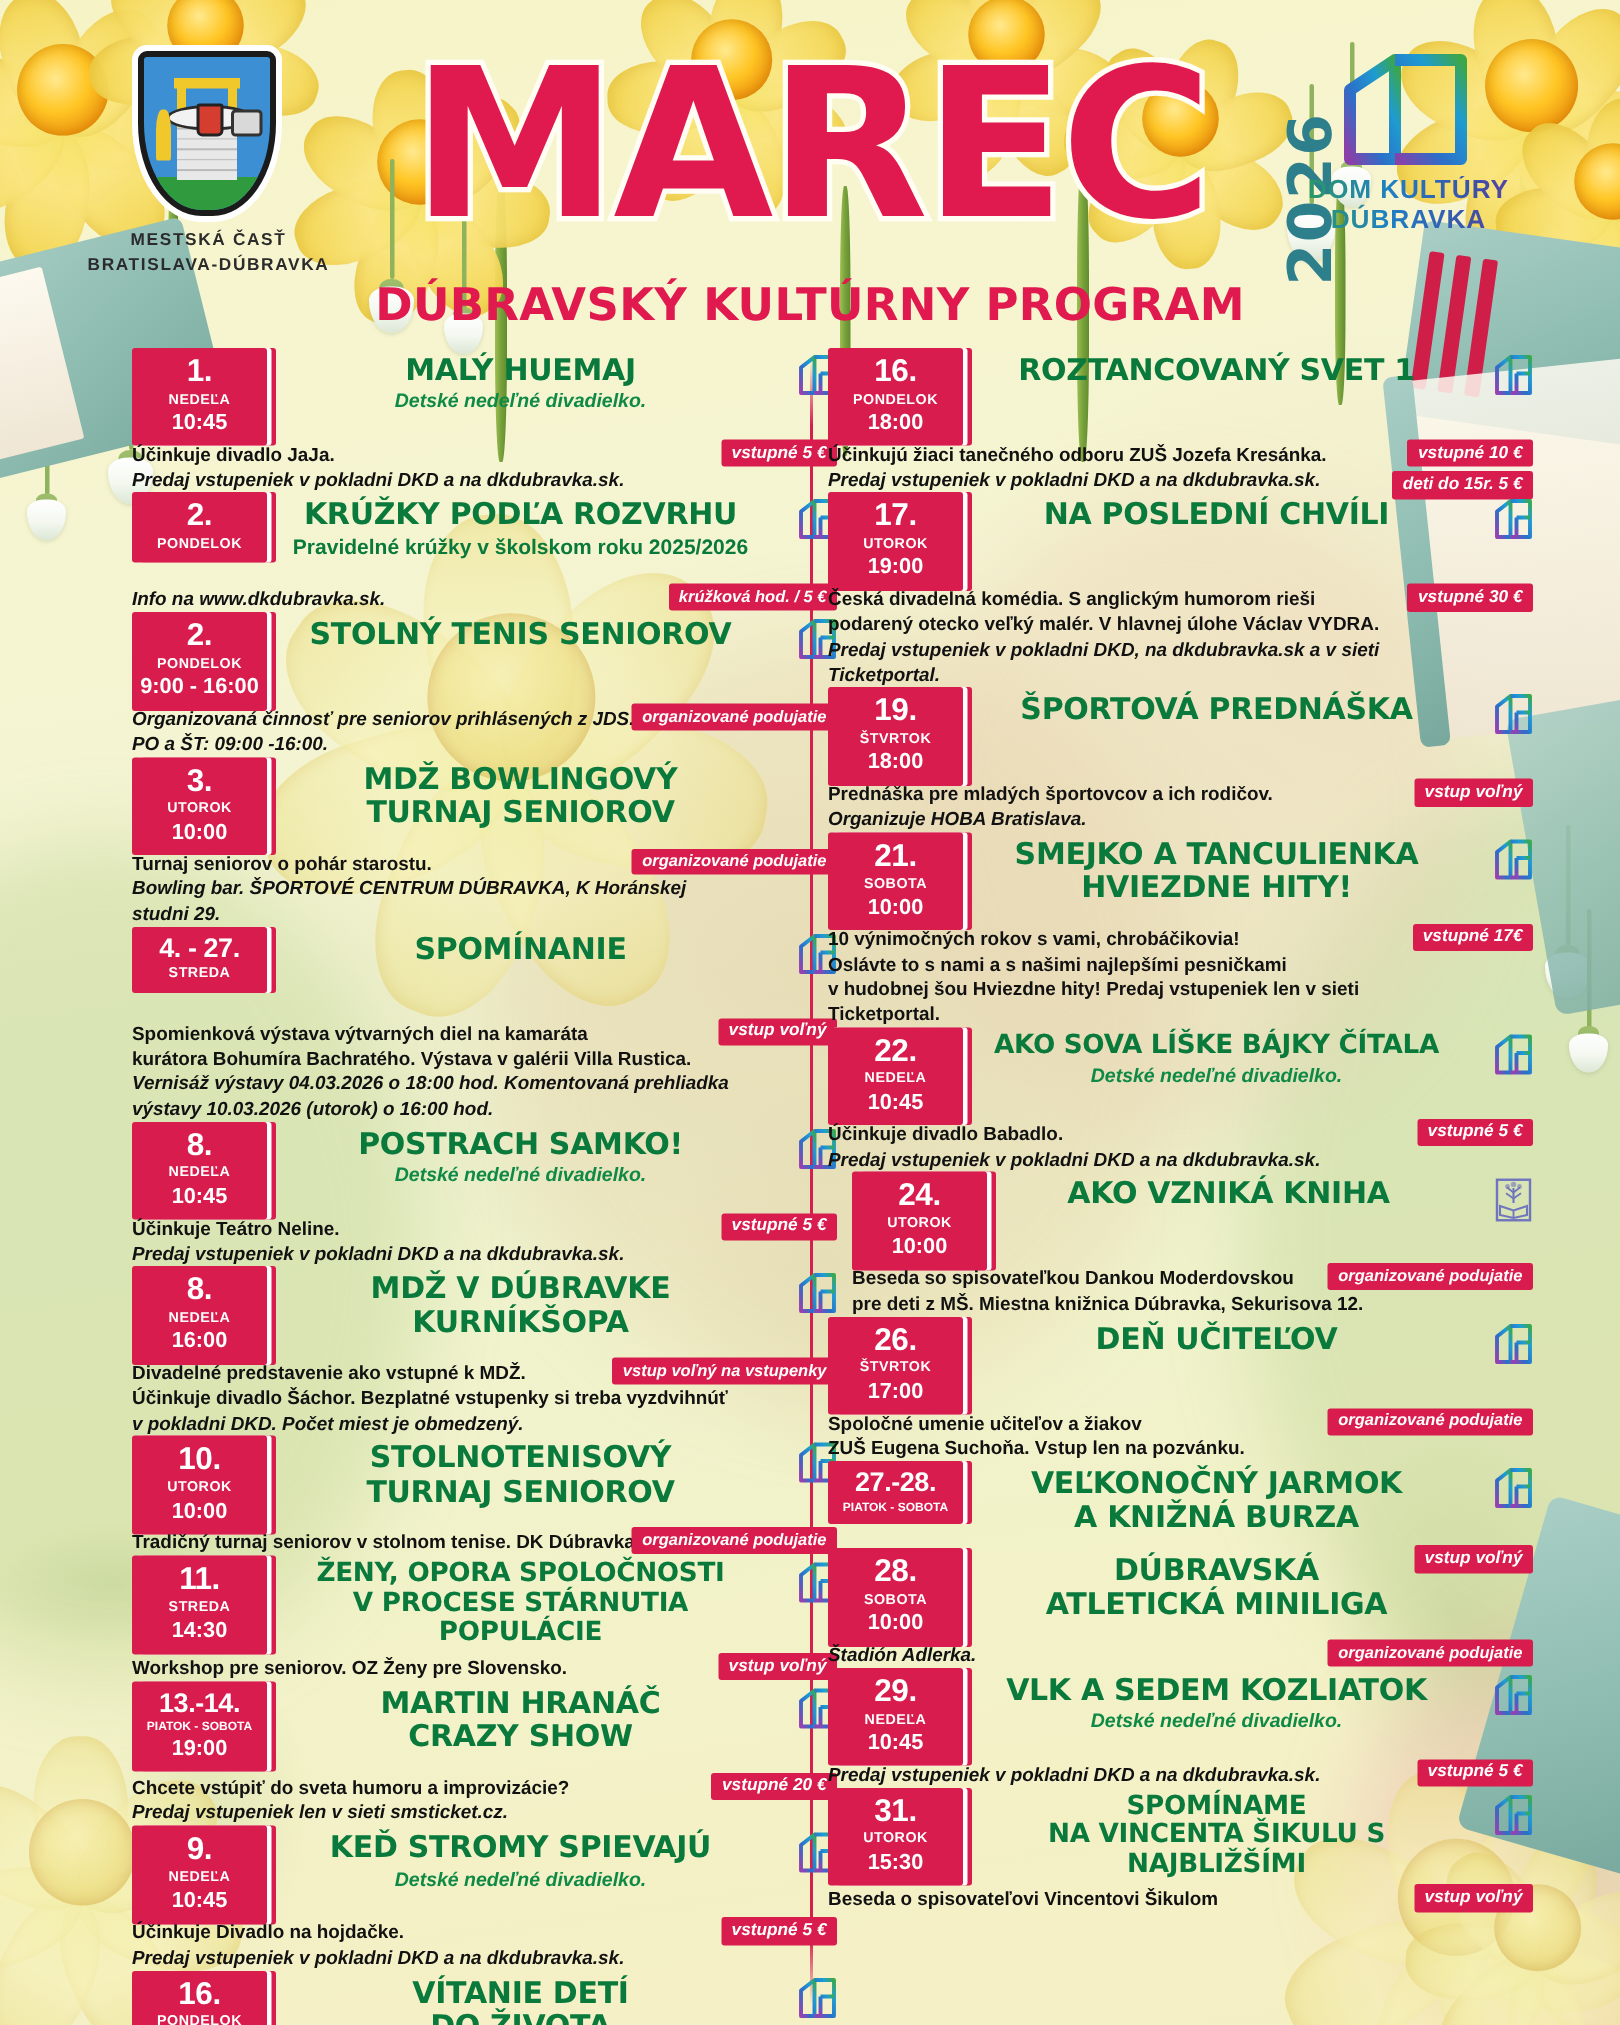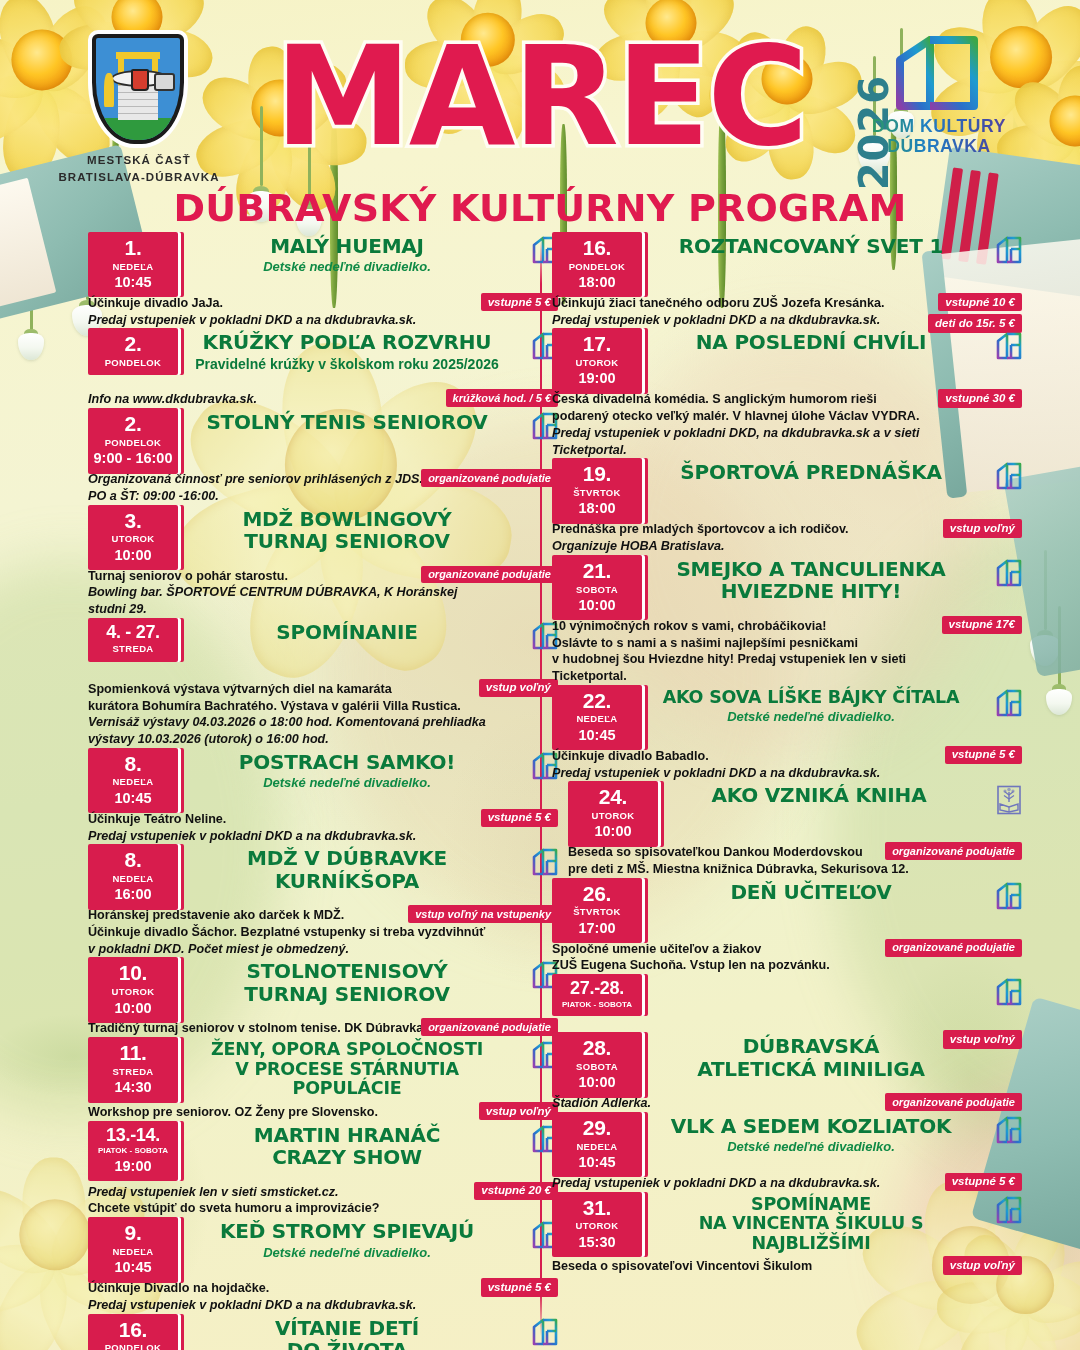--- a/index.html
+++ b/index.html
@@ -104,21 +104,21 @@
     display:inline-block;
   }
   .year{
     position:absolute;right:206px;top:52px;
     font-size:40px;font-weight:800;color:#2e7f8c;letter-spacing:1px;
     transform:rotate(-90deg);transform-origin:100% 50%;
     font-family:"DejaVu Sans", sans-serif;
   }
   .subtitle{
     position:absolute;left:0;top:186px;width:1080px;text-align:center;
-    font-size:38px;font-weight:800;color:#e01a4f;letter-spacing:.2px;
+    font-size:30px;font-weight:800;color:#e01a4f;letter-spacing:.2px;
     font-family:"DejaVu Sans", sans-serif;
   }
 
   
   .cols{position:absolute;left:0;top:232px;width:1080px;height:1118px;}
   .col{position:absolute;top:0;width:470px;}
   .col.left{left:88px;}
   .col.right{left:552px;}
   .divider{position:absolute;left:540px;top:8px;width:2px;height:1096px;
     background:linear-gradient(180deg,rgba(214,30,79,0) 0%,#d61e4f 4%,#d61e4f 96%,rgba(214,30,79,0) 100%);}
@@ -657,21 +657,21 @@
                   </linearGradient>
                 </defs>
                 <path d="M2 26 V9 L11 2 V26 Z" fill="none" stroke="url(#vg6)" stroke-width="2.6" stroke-linejoin="round"></path>
                 <path d="M11 2 L24 2 L24 26 L11 26" fill="none" stroke="url(#vg6)" stroke-width="2.6" stroke-linejoin="round"></path>
                 <path d="M15 13 H24 M15 13 V26" fill="none" stroke="url(#vg6)" stroke-width="2.6"></path>
               </svg>
             </div>
           </div>
           <div style="position: relative;">
             <div class="edesc">
-              <span class="ln">Horánskej predstavenie ako darček k MDŽ.</span>
+              <span class="ln">Divadelné predstavenie ako vstupné k MDŽ.</span>
               <span class="ln">Účinkuje divadlo Šáchor. Bezplatné vstupenky si treba vyzdvihnúť</span>
               <span class="ln" style="font-style: italic;">v pokladni DKD. Počet miest je obmedzený.</span>
             </div>
             <div class="badges" style="top: -2px;">
               <div class="badge wide">vstup voľný na vstupenky</div>
             </div>
           </div>
         </div>
         <div class="event" style="margin-bottom: 0px;">
           <div class="ehead">
@@ -764,22 +764,22 @@
                   </linearGradient>
                 </defs>
                 <path d="M2 26 V9 L11 2 V26 Z" fill="none" stroke="url(#vg9)" stroke-width="2.6" stroke-linejoin="round"></path>
                 <path d="M11 2 L24 2 L24 26 L11 26" fill="none" stroke="url(#vg9)" stroke-width="2.6" stroke-linejoin="round"></path>
                 <path d="M15 13 H24 M15 13 V26" fill="none" stroke="url(#vg9)" stroke-width="2.6"></path>
               </svg>
             </div>
           </div>
           <div style="position: relative;">
             <div class="edesc">
+              <span class="ln">Chcete vstúpiť do sveta humoru a improvizácie?</span>
               <span class="ln" style="font-style: italic;">Predaj vstupeniek len v sieti smsticket.cz.</span>
-              <span class="ln">Chcete vstúpiť do sveta humoru a improvizácie?</span>
             </div>
             <div class="badges" style="top: -2px;">
               <div class="badge">vstupné 20 €</div>
             </div>
           </div>
         </div>
         <div class="event" style="margin-bottom: 0px;">
           <div class="ehead">
             <div class="datebox">
               <div class="d">9.</div>
@@ -1096,20 +1096,23 @@
               <div class="badge wide">organizované podujatie</div>
             </div>
           </div>
         </div>
         <div class="event" style="margin-bottom: 0px;">
           <div class="ehead">
             <div class="datebox">
               <div class="d sm">27.-28.</div>
               <div class="w tiny">PIATOK - SOBOTA</div>
             </div>
+            <div class="etitle-wrap">
+              <div class="etitle">VEĽKONOČNÝ JARMOK<br>a KNIŽNÁ BURZA</div>
+            </div>
             <div class="venue">
               <svg width="26" height="28" viewBox="0 0 26 28">
                 <defs>
                   <linearGradient id="vg18" x1="0" y1="1" x2="1" y2="0">
                     <stop offset="0%" stop-color="#9b3fb0"></stop>
                     <stop offset="40%" stop-color="#2a6fcb"></stop>
                     <stop offset="75%" stop-color="#1e9ed2"></stop>
                     <stop offset="100%" stop-color="#3aa94a"></stop>
                   </linearGradient>
                 </defs>

